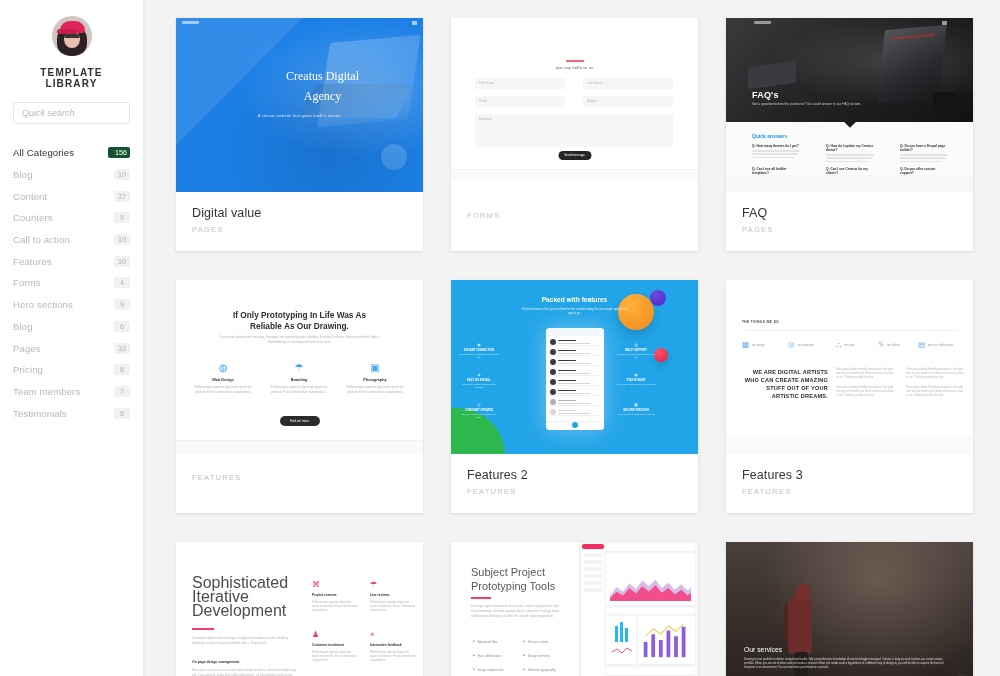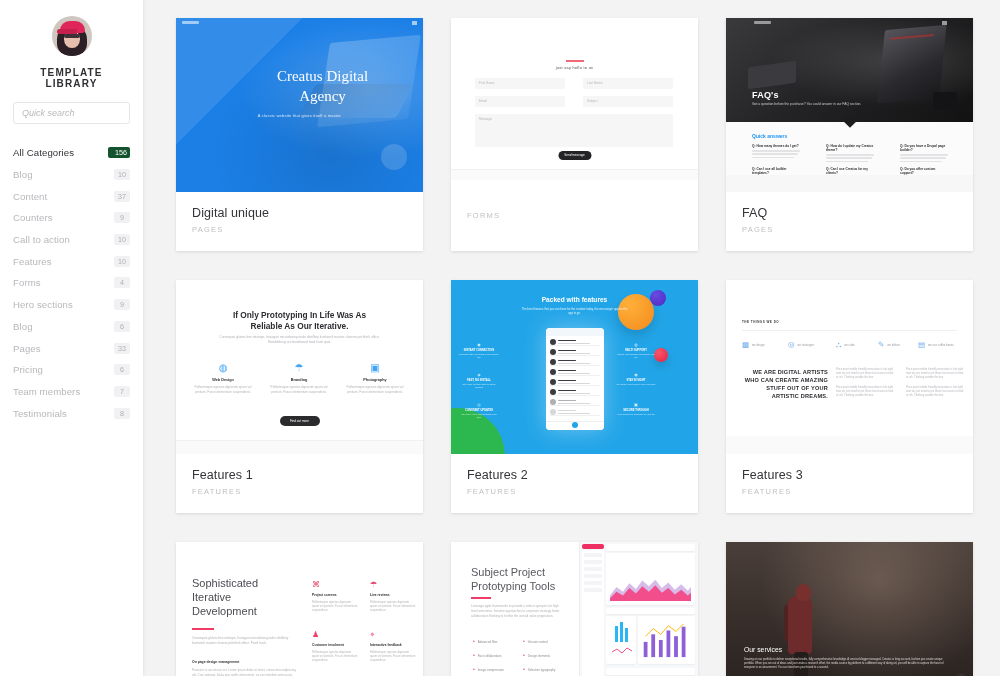--- a/index.html
+++ b/index.html
@@ -124,21 +124,21 @@
     border-radius:3px;
   }
   .c1 .mug {
     position:absolute; right:16px; bottom:22px; width:26px; height:26px;
     border-radius:50%; background:rgba(255,255,255,.16);
   }
   .c1 h1 {
     position:absolute; left:0; right:0; top:48px; margin:0;
     text-align:center; color:#fff;
     font-family:"Liberation Serif", serif;
-    font-size:15px; line-height:20px; font-weight:400;padding-left:46px;
+    font-size:12px; line-height:20px; font-weight:400;padding-left:46px;
   }
   .c1 .sub {
     position:absolute; left:0; right:0; top:95px;
     text-align:center; color:rgba(255,255,255,.82);
     font-size:4px; letter-spacing:.2px;
   }
 
   
   .c2 { background:#fff; }
   .c2 h1 {
@@ -224,21 +224,21 @@
   .c6 .ico { position:absolute; top:60px; display:flex; align-items:center; gap:3px; }
   .c6 .ico .g { font-size:7.5px; color:#6aa9e8; line-height:9px; }
   .c6 .ico .t { font-size:2.8px; color:#9a9aa1; }
   .c6 h1 { position:absolute; left:16px; width:86px; top:88px; margin:0; text-align:right; font-size:5.6px; line-height:8px; color:#2b2b30; font-weight:700; letter-spacing:.2px; }
   .c6 .pcol { position:absolute; width:58px; }
   .c6 .pp { font-size:2.7px; line-height:4px; color:#b6b6bc; margin-bottom:6px; }
   .c6 .foot { position:absolute; left:0; right:0; bottom:0; height:18px; background:#fafafa; }
 
   
   .c7 { background:#fff; }
-  .c7 h1 { position:absolute; left:16px; top:34px; margin:0; font-size:11px; line-height:14px; color:#4b4b52; font-weight:400; }
+  .c7 h1 { position:absolute; left:16px; top:34px; margin:0; font-size:16px; line-height:14px; color:#4b4b52; font-weight:400; }
   .c7 .rule { position:absolute; left:16px; top:86px; width:22px; height:1.5px; background:#ef3d68; }
   .c7 .lead { position:absolute; left:16px; width:103px; top:94px; font-size:3.2px; line-height:5px; color:#b2b2b8; }
   .c7 .sh { position:absolute; left:16px; top:118px; font-size:3.4px; color:#303036; font-weight:700; }
   .c7 .lead2 { position:absolute; left:16px; width:106px; top:126px; font-size:3px; line-height:4.6px; color:#b2b2b8; }
   .c7 .fcol { position:absolute; width:46px; }
   .c7 .fi { font-size:8px; color:#ef3d68; line-height:9px; }
   .c7 .ft { font-size:3.3px; color:#2e2e33; font-weight:700; margin-top:4px; }
   .c7 .fd { font-size:2.8px; line-height:4.2px; color:#b4b4ba; margin-top:3px; }
 
   
@@ -363,21 +363,21 @@
             <div class="logo-dots" style="background:rgba(255,255,255,.55)"></div>
             <div class="burger" style="background:rgba(255,255,255,.6)"></div>
           </div>
           <h1>
             <span>Creatus Digital</span><br>
             <span>Agency</span>
           </h1>
           <div class="sub">A classic website that gives itself a master</div>
         </div>
         <div class="card-foot">
-          <div class="card-title">Digital unique</div>
+          <div class="card-title">Digital value</div>
           <div class="card-cat">PAGES</div>
         </div>
       </div>
 
       <div class="card">
         <div class="thumb c2">
           <div class="rule"></div>
           <div class="tag">just say hello to us</div>
           <div class="fld" style="left:24px;top:60px;width:90px;height:11px">
               <span>First Name</span>
@@ -458,21 +458,21 @@
         <div class="card-foot">
           <div class="card-title">FAQ</div>
           <div class="card-cat">PAGES</div>
         </div>
       </div>
 
       <div class="card">
         <div class="thumb c4">
           <h1>
             <span>If Only Prototyping In Life Was As</span><br>
-            <span>Reliable As Our Iterative.</span>
+            <span>Reliable As Our Drawing.</span>
           </h1>
           <div class="lead">Consequat gluten-free mixtape, hexagon microdosing woke distillery bushwick master cleanse pitchfork office. Humblebrag art skateboard food truck quis.</div>
 
           <div class="col" style="left:14px">
             <div class="ic">◍</div>
             <div class="nm">Web Design</div>
             <div class="tx">Pellentesque egestas dignissim quam vel pretium. Fusce elementum suspendisse.</div>
           </div>
           <div class="col" style="left:90px">
             <div class="ic">☂</div>
@@ -482,21 +482,20 @@
           <div class="col" style="left:166px">
             <div class="ic">▣</div>
             <div class="nm">Photography</div>
             <div class="tx">Pellentesque egestas dignissim quam vel pretium. Fusce elementum suspendisse.</div>
           </div>
 
           <div class="btn">Find out more</div>
           <div class="foot"></div>
         </div>
         <div class="card-foot">
-          <div class="card-title">Features 1</div>
           <div class="card-cat">FEATURES</div>
         </div>
       </div>
 
       <div class="card">
         <div class="thumb c5">
           <div class="grn"></div>
           <div class="orb2"></div>
           <div class="orb1"></div>
           <div class="orb3"></div>

